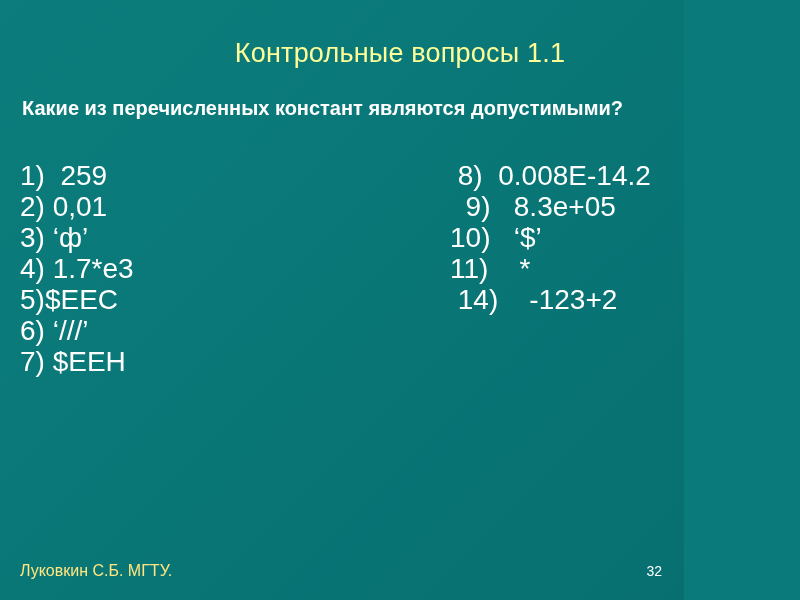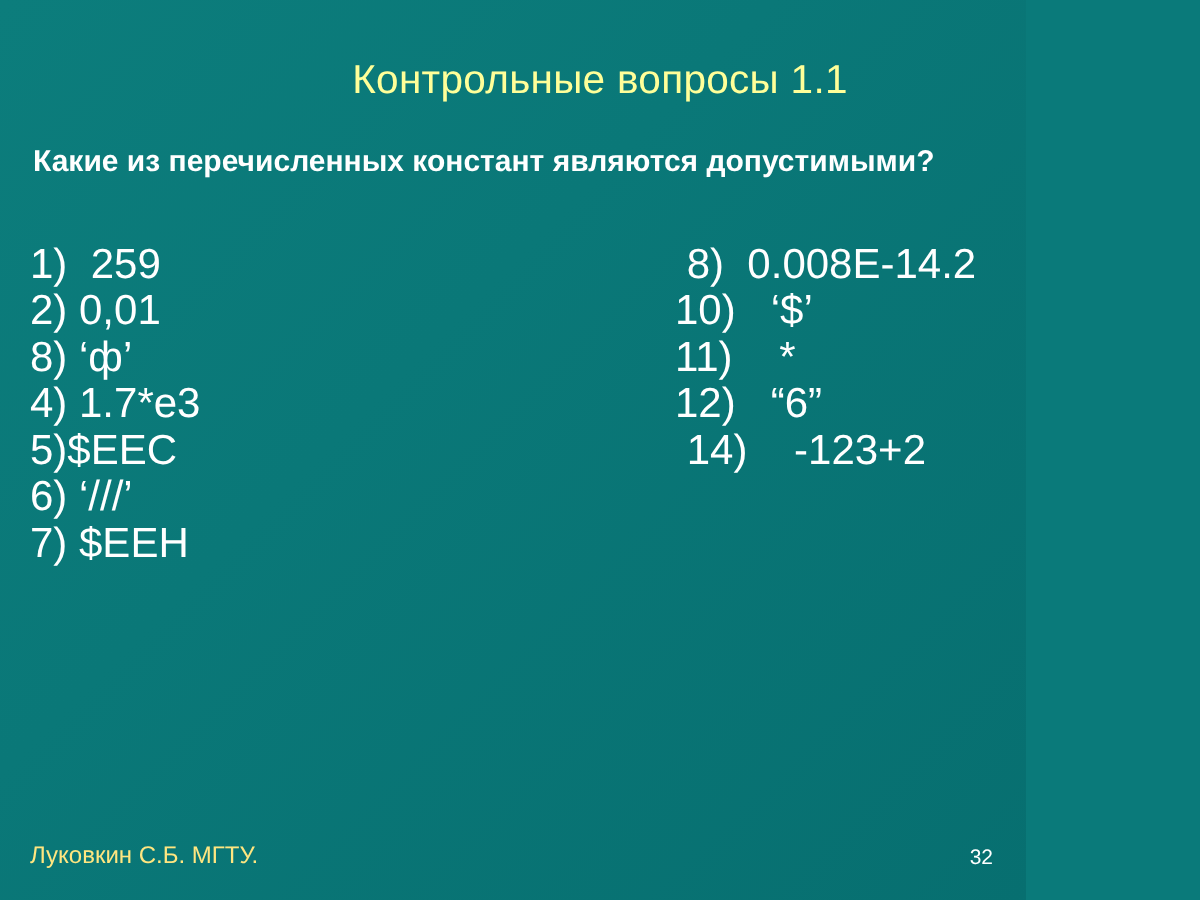--- a/index.html
+++ b/index.html
@@ -78,31 +78,31 @@
 
 <div class="slide">
 
   <div class="title">Контрольные вопросы 1.1</div>
 
   <div class="question">Какие из перечисленных констант являются допустимыми?</div>
 
   <div class="col col-left">
     <div class="line">1)  259</div>
     <div class="line">2) 0,01</div>
-    <div class="line">8) ‘ф’</div>
+    <div class="line">3) ‘ф’</div>
     <div class="line">4) 1.7*e3</div>
     <div class="line">5)$EEC</div>
     <div class="line">6) ‘///’</div>
     <div class="line">7) $EEH</div>
   </div>
 
   <div class="col col-right">
     <div class="line"> 8)  0.008E-14.2</div>
+    <div class="line">  9)   8.3e+05</div>
     <div class="line">10)   ‘$’</div>
     <div class="line">11)    *</div>
-    <div class="line">12)   “6”</div>
     <div class="line"> 14)    -123+2</div>
   </div>
 
   <div class="footer-left">Луковкин С.Б. МГТУ.</div>
   <div class="footer-right">32</div>
 
 </div>
 
 </body></html>

